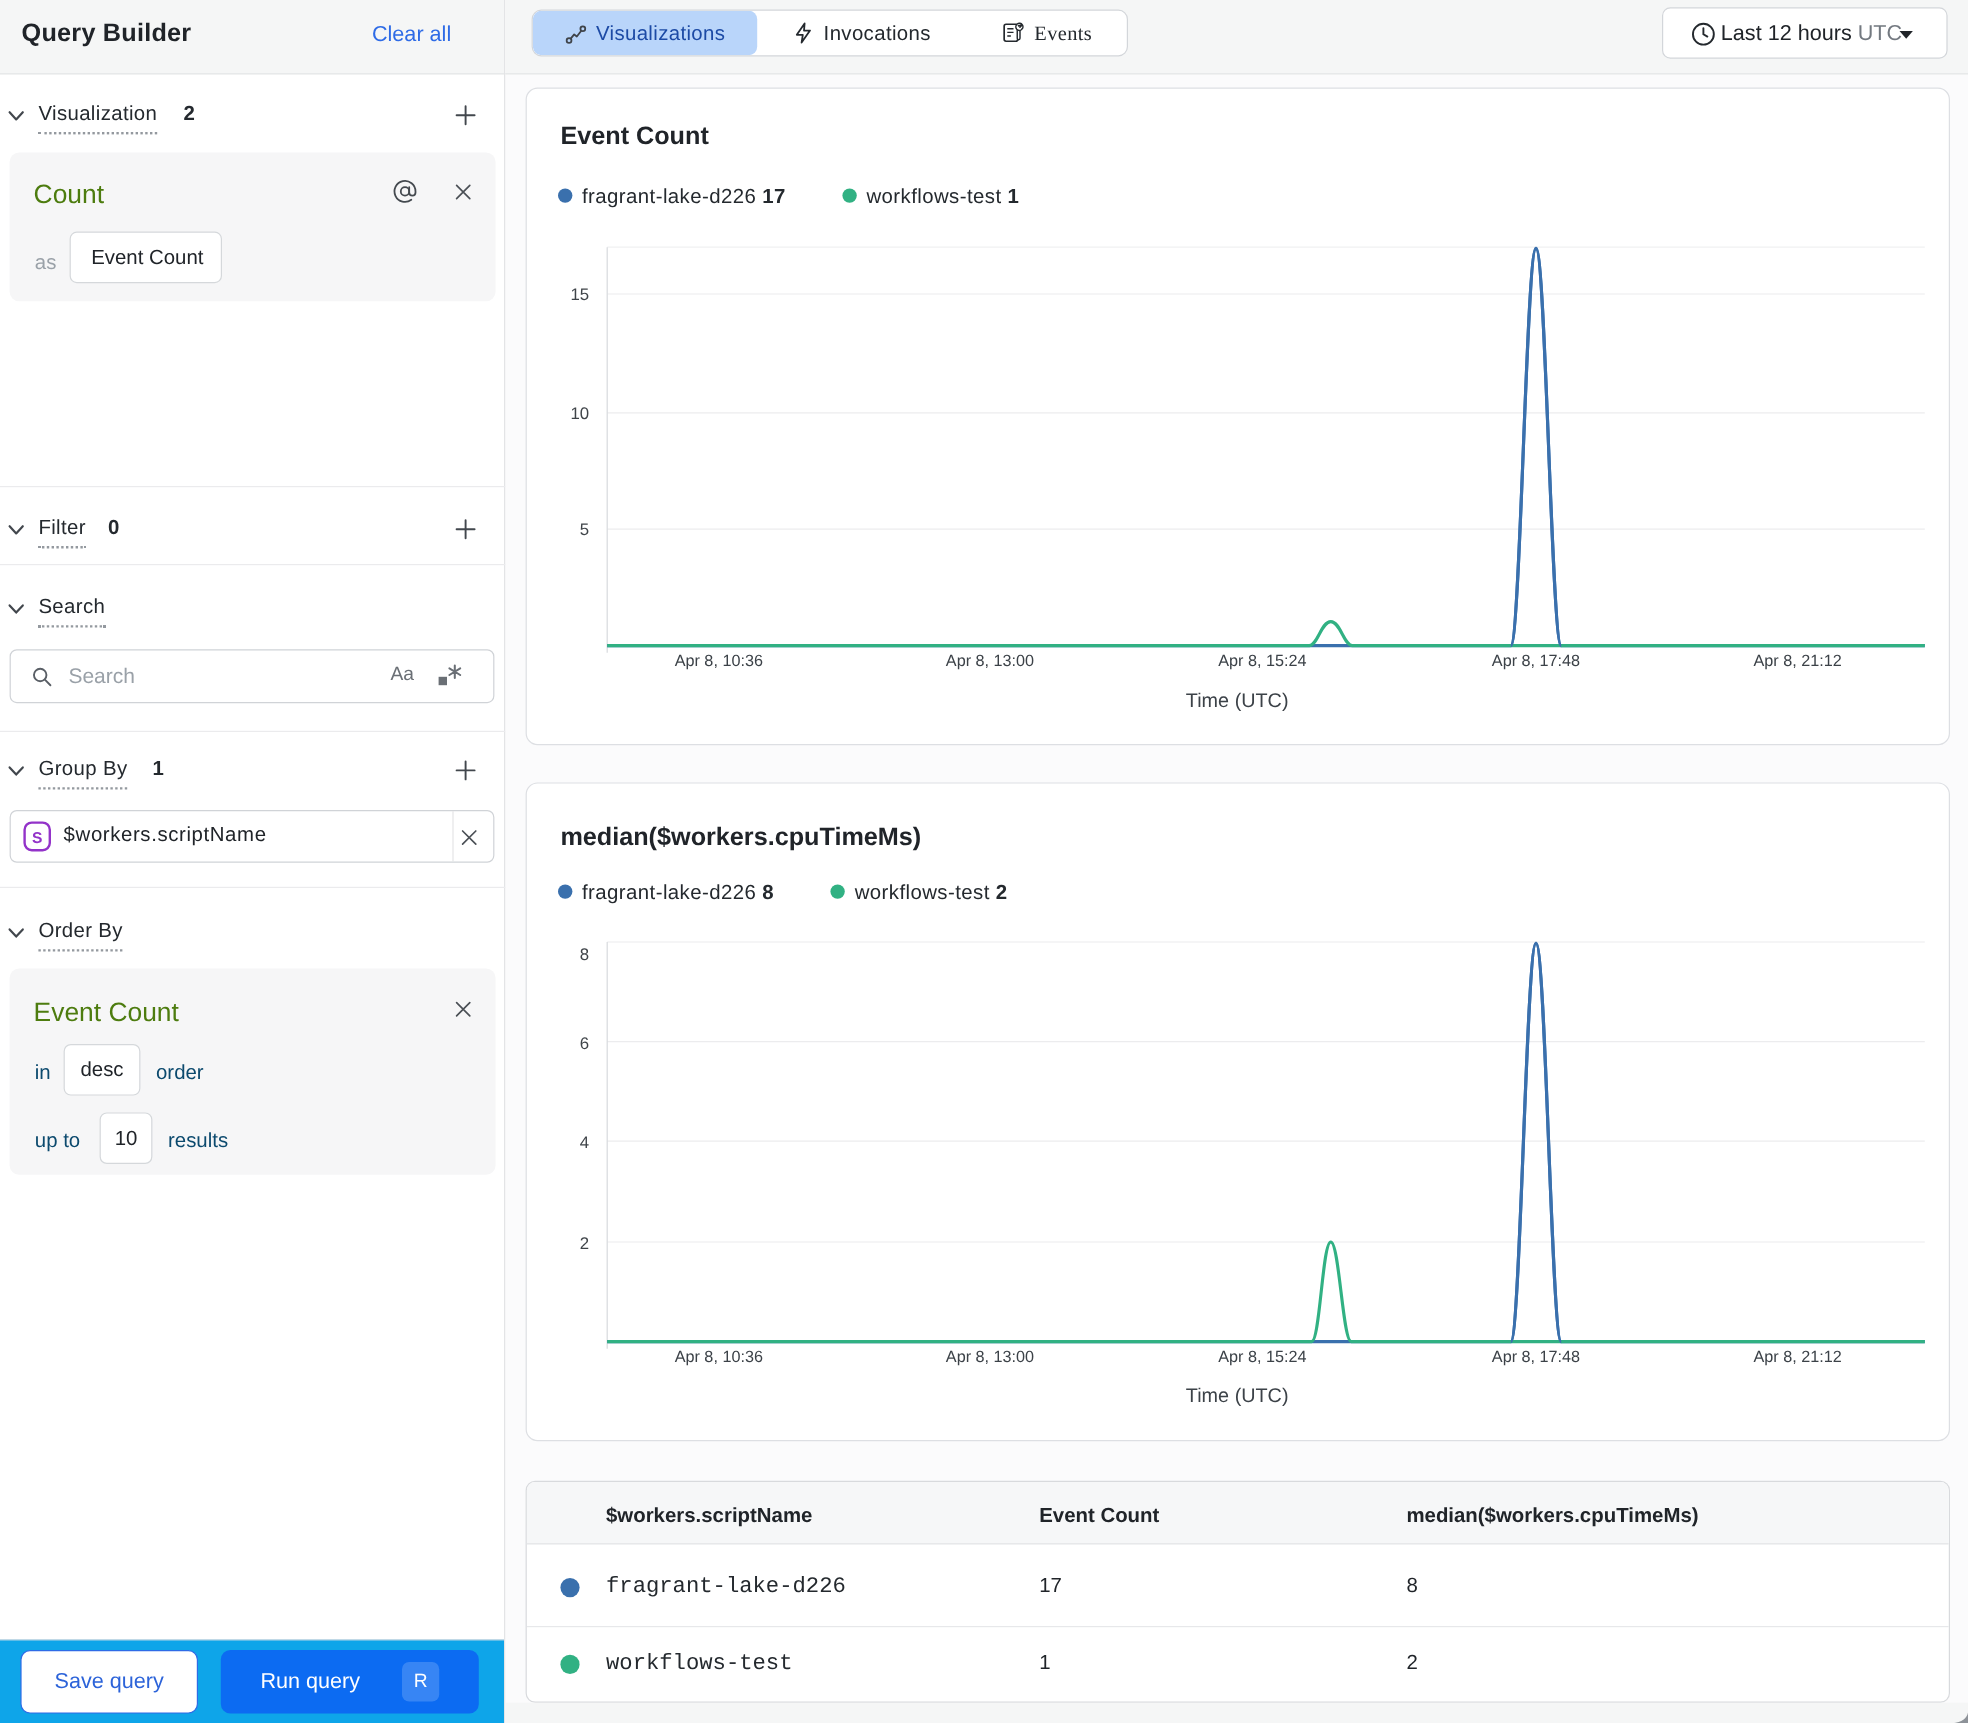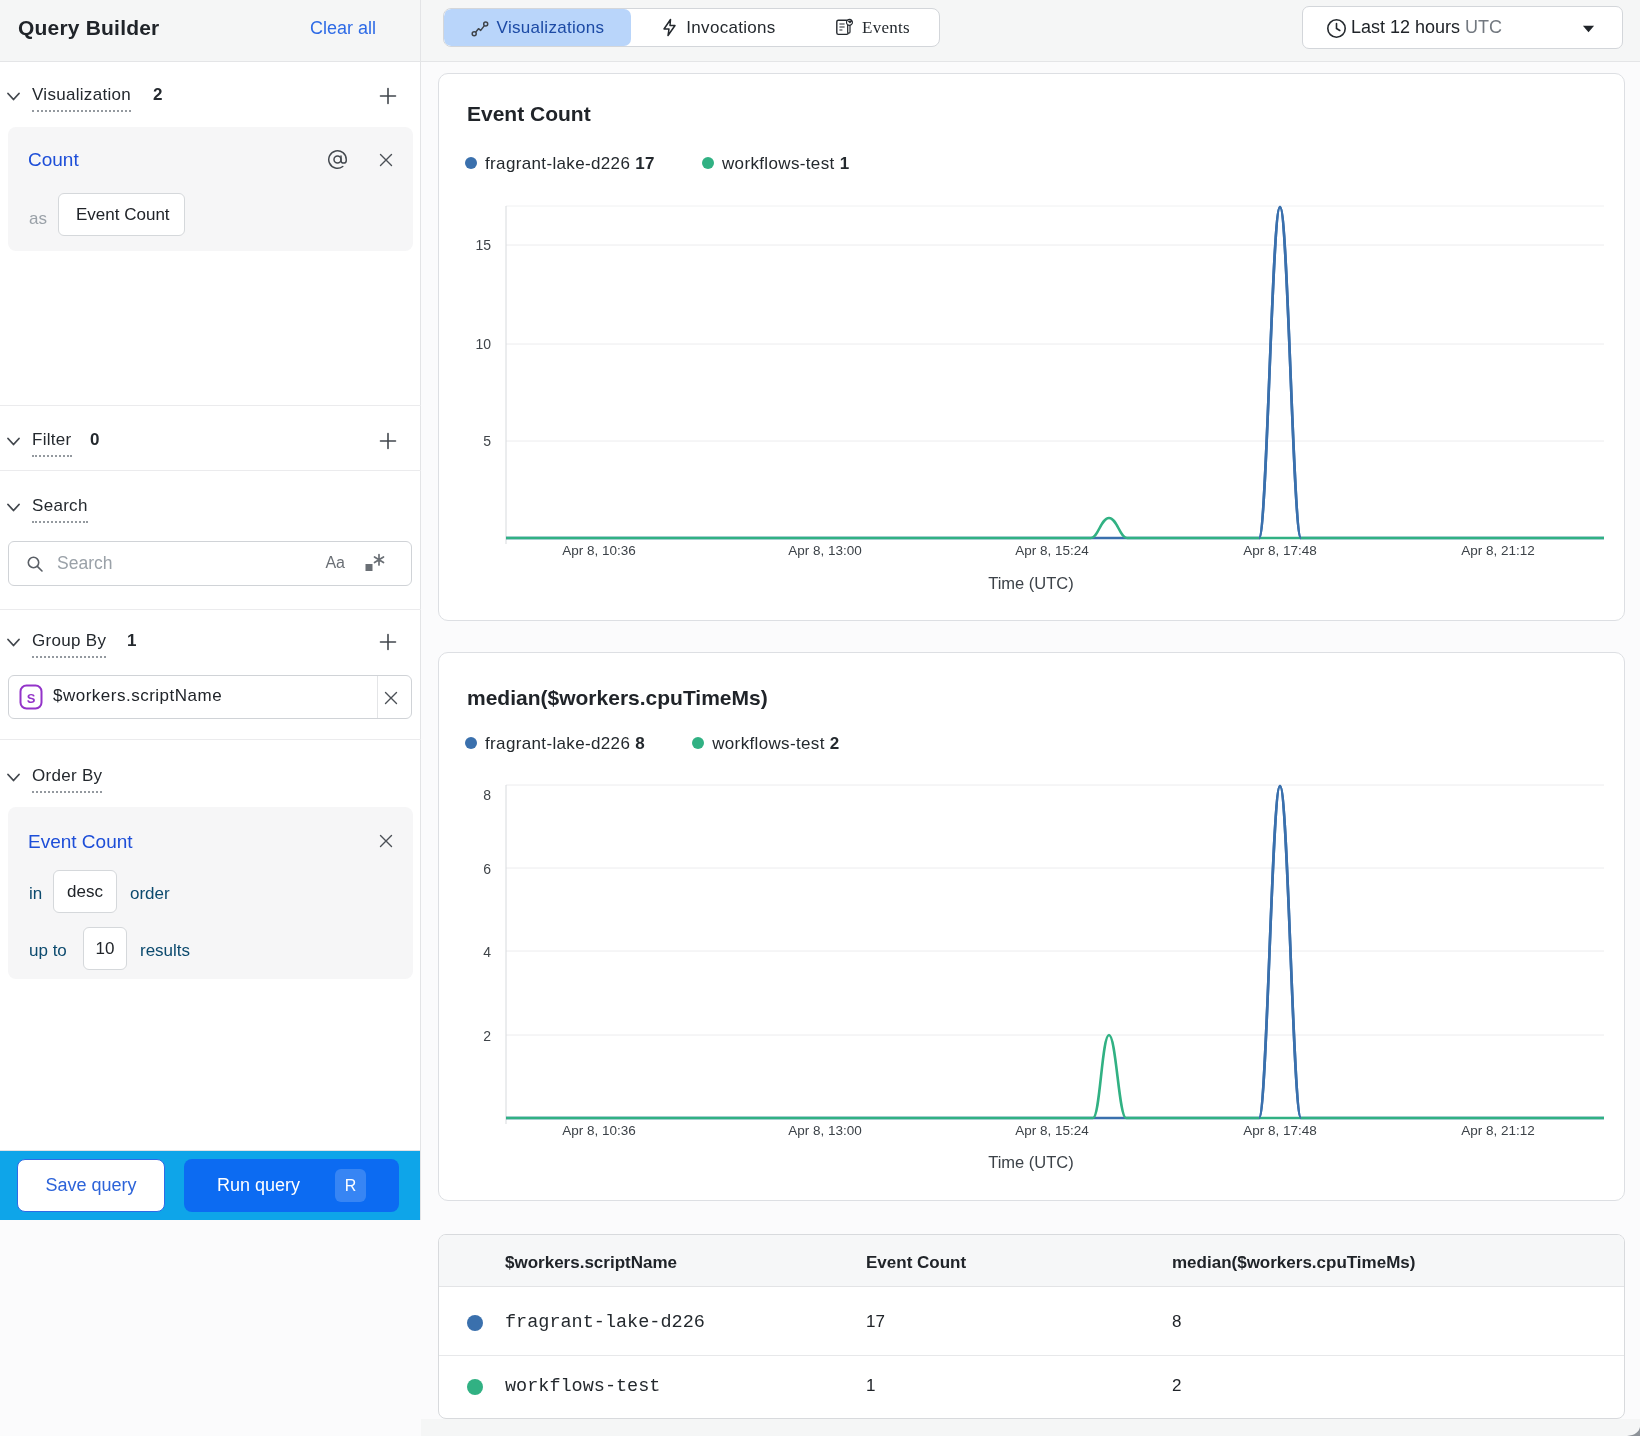--- a/index.html
+++ b/index.html
@@ -1,31 +1,31 @@
 <!DOCTYPE html>
 <html><head>
 <meta charset="utf-8">
 <style>
 * { margin:0; padding:0; box-sizing:border-box; }
 html,body { width:1640px; height:1436px; overflow:hidden; }
 body { font-family:"Liberation Sans", sans-serif; color:#1f2328; background:#fbfbfc; position:relative; }
 .abs { position:absolute; }
 
-#sidebar { position:absolute; left:0; top:0; width:421px; height:1220px; background:#fff; border-right:1px solid #e3e4e6; }
+#sidebar { position:absolute; left:0; top:0; width:421px; height:1436px; background:#fff; border-right:1px solid #e3e4e6; }
 #sb-head { position:absolute; left:0; top:0; width:100%; height:62px; background:#f5f6f6; border-bottom:1px solid #e4e5e7; }
 #sb-head h1 { position:absolute; left:18px; top:16px; font-size:21px; font-weight:700; color:#202429; letter-spacing:0.2px; }
 #sb-head .clear { position:absolute; right:44px; top:18px; font-size:18px; color:#2e6be6; }
 .sechead { position:absolute; left:8px; right:8px; height:26px; }
 .sechead .chev { position:absolute; left:-3px; top:4px; }
 .sechead .t { position:absolute; left:24px; top:1px; font-size:17px; letter-spacing:0.3px; color:#24292e; padding-bottom:5px; border-bottom:2px dotted #94999f;text-align:right; }
 .sechead .n { position:absolute; top:1px; font-size:17px; font-weight:600; color:#24292e; }
 .sechead .plus { position:absolute; right:14px; top:2px; }
 .divider { position:absolute; left:0; width:421px; border-top:1px solid #ebebed; }
 .card { position:absolute; left:8px; width:405px; background:#f6f6f7; border-radius:8px; }
-.card .title { position:absolute; left:20px; top:22px; font-size:19px; font-weight:500; color:#1d4ed8;text-align:right; }
+.card .title { position:absolute; left:20px; top:22px; font-size:22px; font-weight:500; color:#4d7c0f;text-align:right; }
 .card .at { position:absolute; right:65px; top:22px; }
 .card .x { position:absolute; right:19px; top:25px; }
 .whitebox { background:#fff; border:1px solid #d5d8db; border-radius:6px; display:inline-flex; align-items:center; }
 .graylab { color:#9aa1a8; font-size:17px; }
 .darklab { color:#0c4a6e; font-size:17px; }
 
 #searchbox { position:absolute; left:8px; top:541px; width:404px; height:45px; background:#fff; border:1px solid #d0d3d7; border-radius:6px; }
 
 #sb-foot { position:absolute; left:0; bottom:0; width:100%; height:70px; background:#0ea5e9; border-top:1px solid #e1e2e4; }
 #btn-save { position:absolute; left:17px; top:8px; width:148px; height:53px; background:#fff; border:1.5px solid #2e6be6; border-radius:8px; color:#2c63d9; font-size:18px; text-align:center; line-height:50px; }
@@ -34,21 +34,21 @@
 #btn-run .kbd { position:absolute; left:151px; top:10px; width:31px; height:33px; background:rgba(255,255,255,0.18); border-radius:6px; text-align:center; line-height:33px; font-size:16px; }
 
 #topbar { position:absolute; left:421px; top:0; width:1219px; height:62px; background:#f5f6f6; border-bottom:1px solid #e4e5e7; }
 #tabs { position:absolute; left:22px; top:8px; height:39px; background:#fff; border:1px solid #d3d6da; border-radius:8px; display:flex; align-items:center; overflow:hidden; }
 .tab { height:100%; display:flex; align-items:center; justify-content:center; font-size:17px; letter-spacing:0.3px; color:#24292e; }
 .tab.t1 { width:187px; }
 .tab.t2 { width:175px; }
 .tab.t3 { width:133px;font-family:Liberation Serif, serif; }
 .tab svg { margin-right:8px; }
 .tab.sel { background:#b9d5fa; color:#1c4aa5; border-radius:7px; }
-#timebox { position:absolute; right:17px; top:6px; width:321px; height:43px; background:#fff; border:1px solid #d3d6da; border-radius:7px;margin-left:28px; }
+#timebox { position:absolute; right:17px; top:6px; width:238px; height:43px; background:#fff; border:1px solid #d3d6da; border-radius:7px;margin-left:28px; }
 .chartcard { position:absolute; left:438px; width:1187px; background:#fff; border:1px solid #dddfe3; border-radius:10px; }
 .chartcard h2 { position:absolute; left:28px; top:28px; font-size:21px; font-weight:700; color:#202429; }
 .legend { position:absolute; left:26px; font-size:17px; letter-spacing:0.35px; color:#24292e; }
 .legend b { font-weight:700; }
 .dot { display:inline-block; width:12px; height:12px; border-radius:50%; margin-right:8px; position:relative; top:0px; }
 
 #tablecard { position:absolute; left:438px; top:1234px; width:1187px; height:185px; background:#fff; border:1px solid #d8dadd; border-radius:8px; overflow:hidden; }
 #thead { position:absolute; left:0; top:0; width:100%; height:52px; background:#f6f7f8; border-bottom:1px solid #e3e4e6; }
 #thead div { position:absolute; top:18px; font-size:17px; font-weight:700; color:#202429; }
 .trow { position:absolute; left:0; width:100%; }

